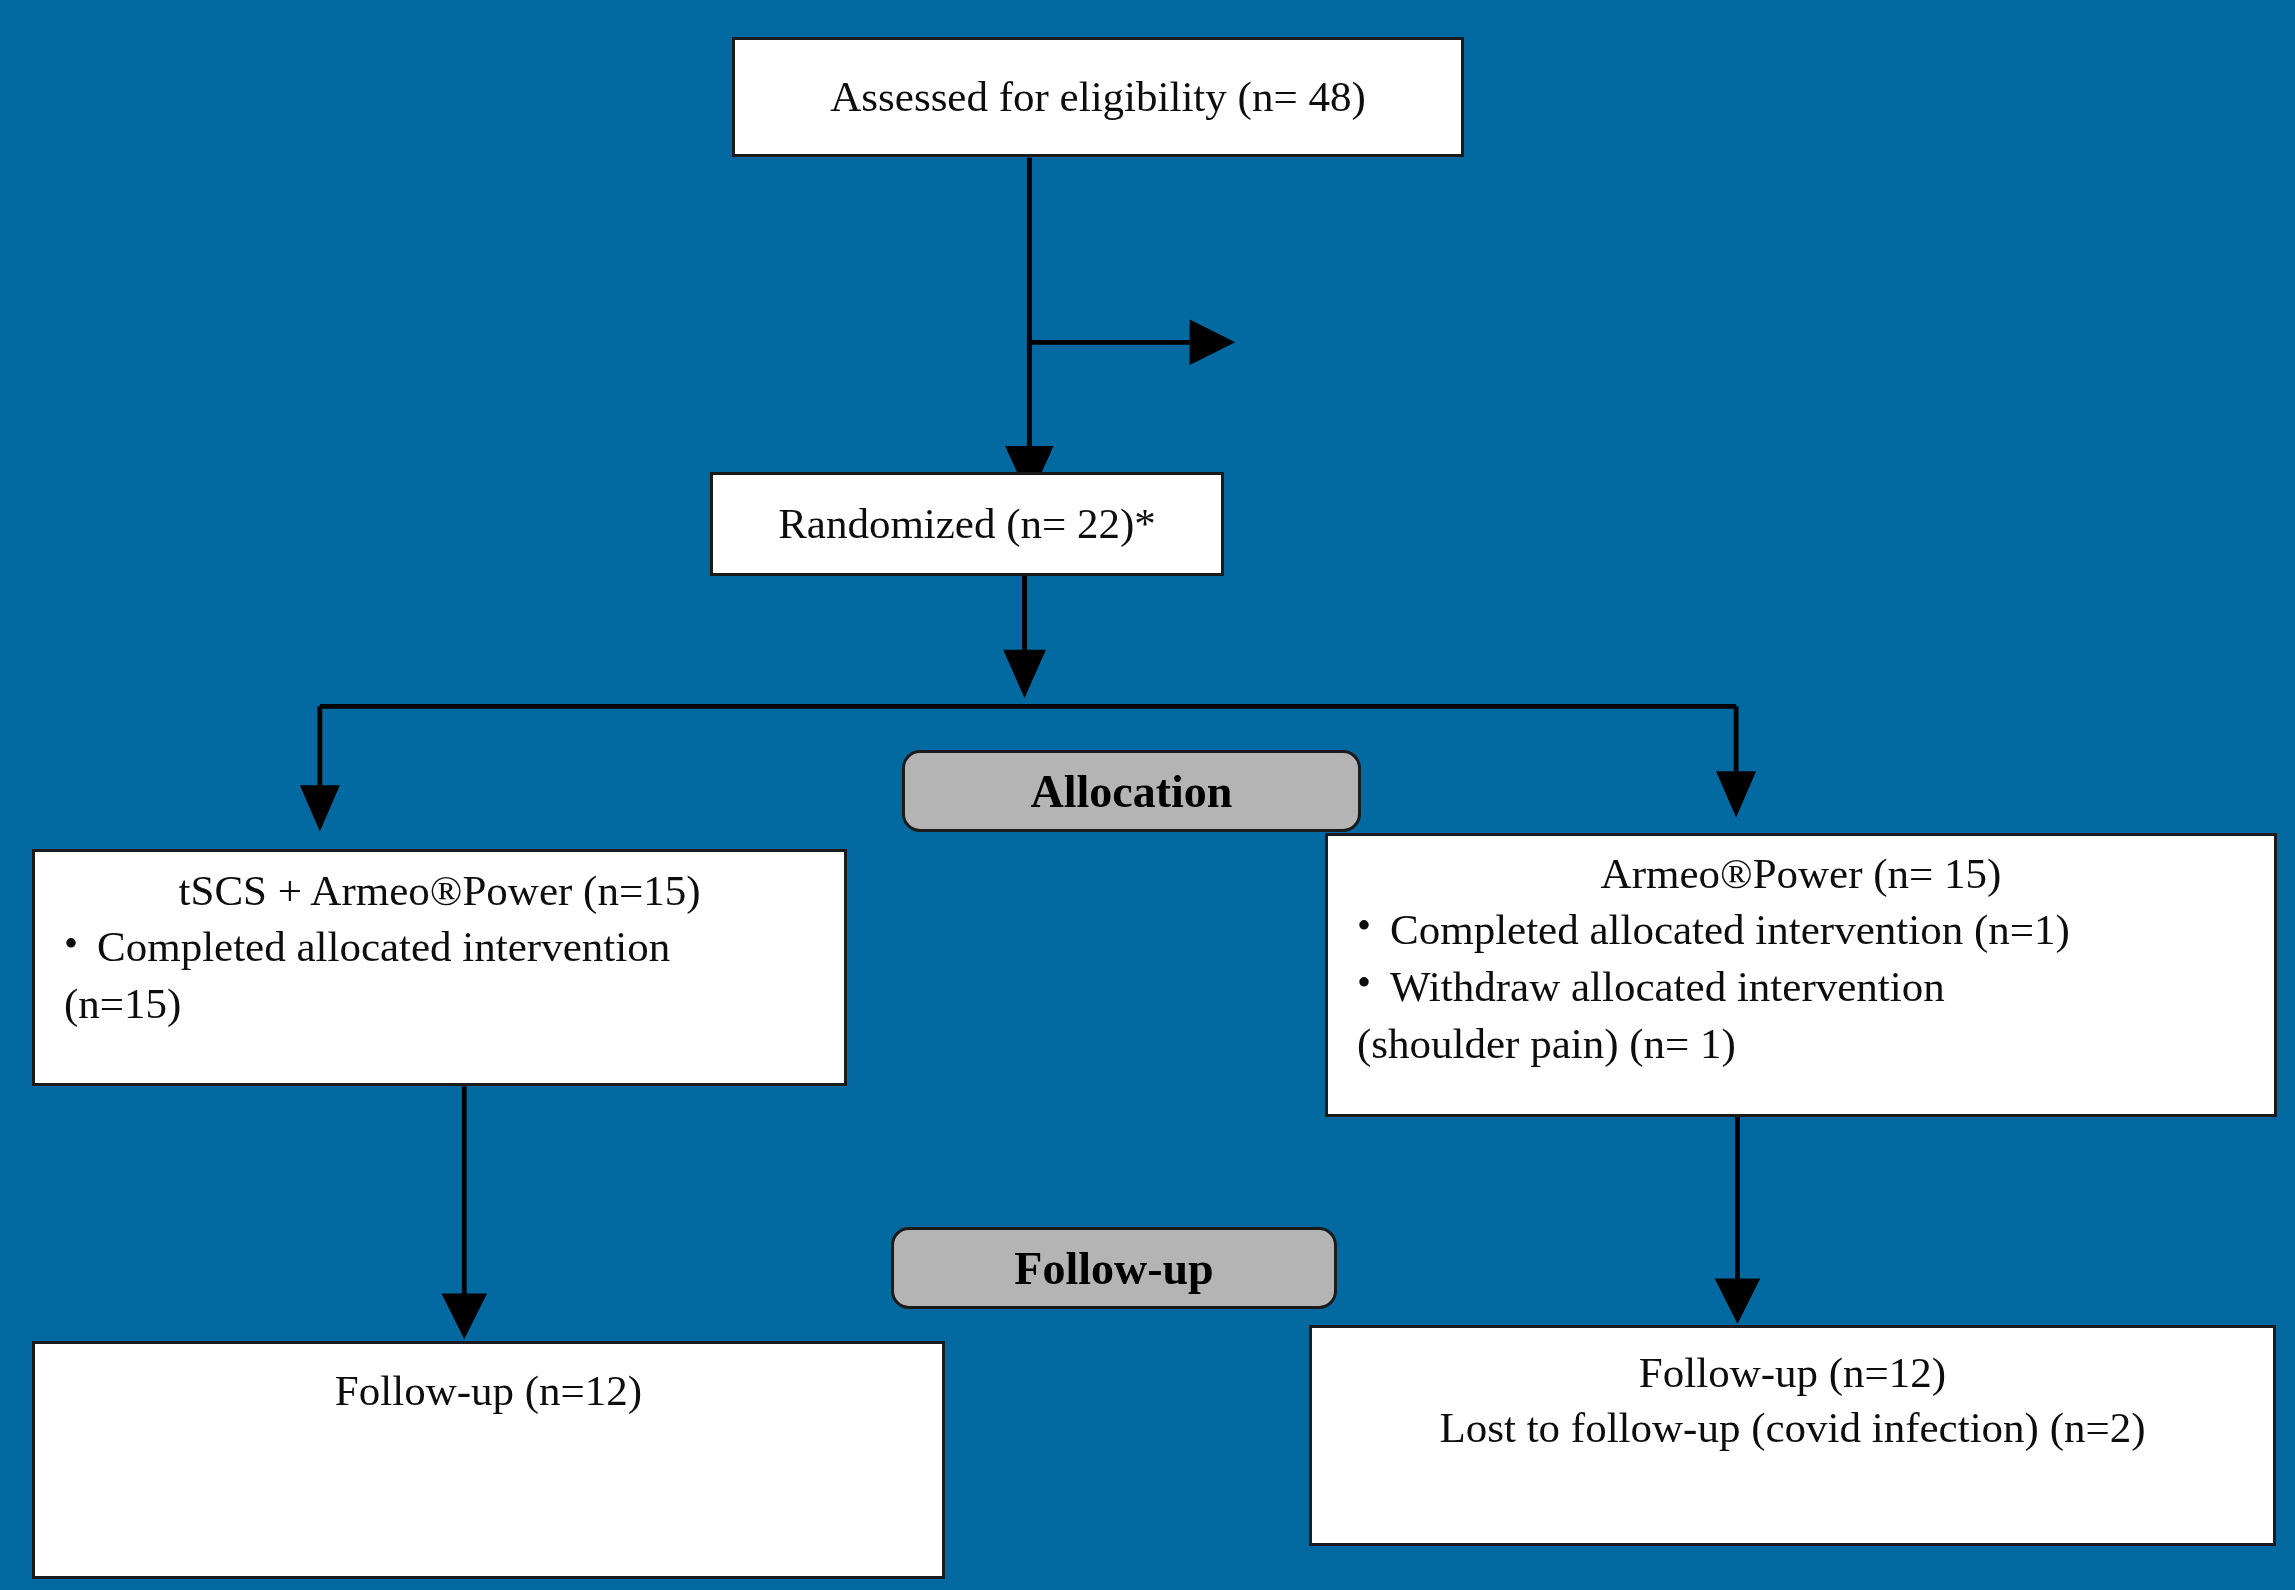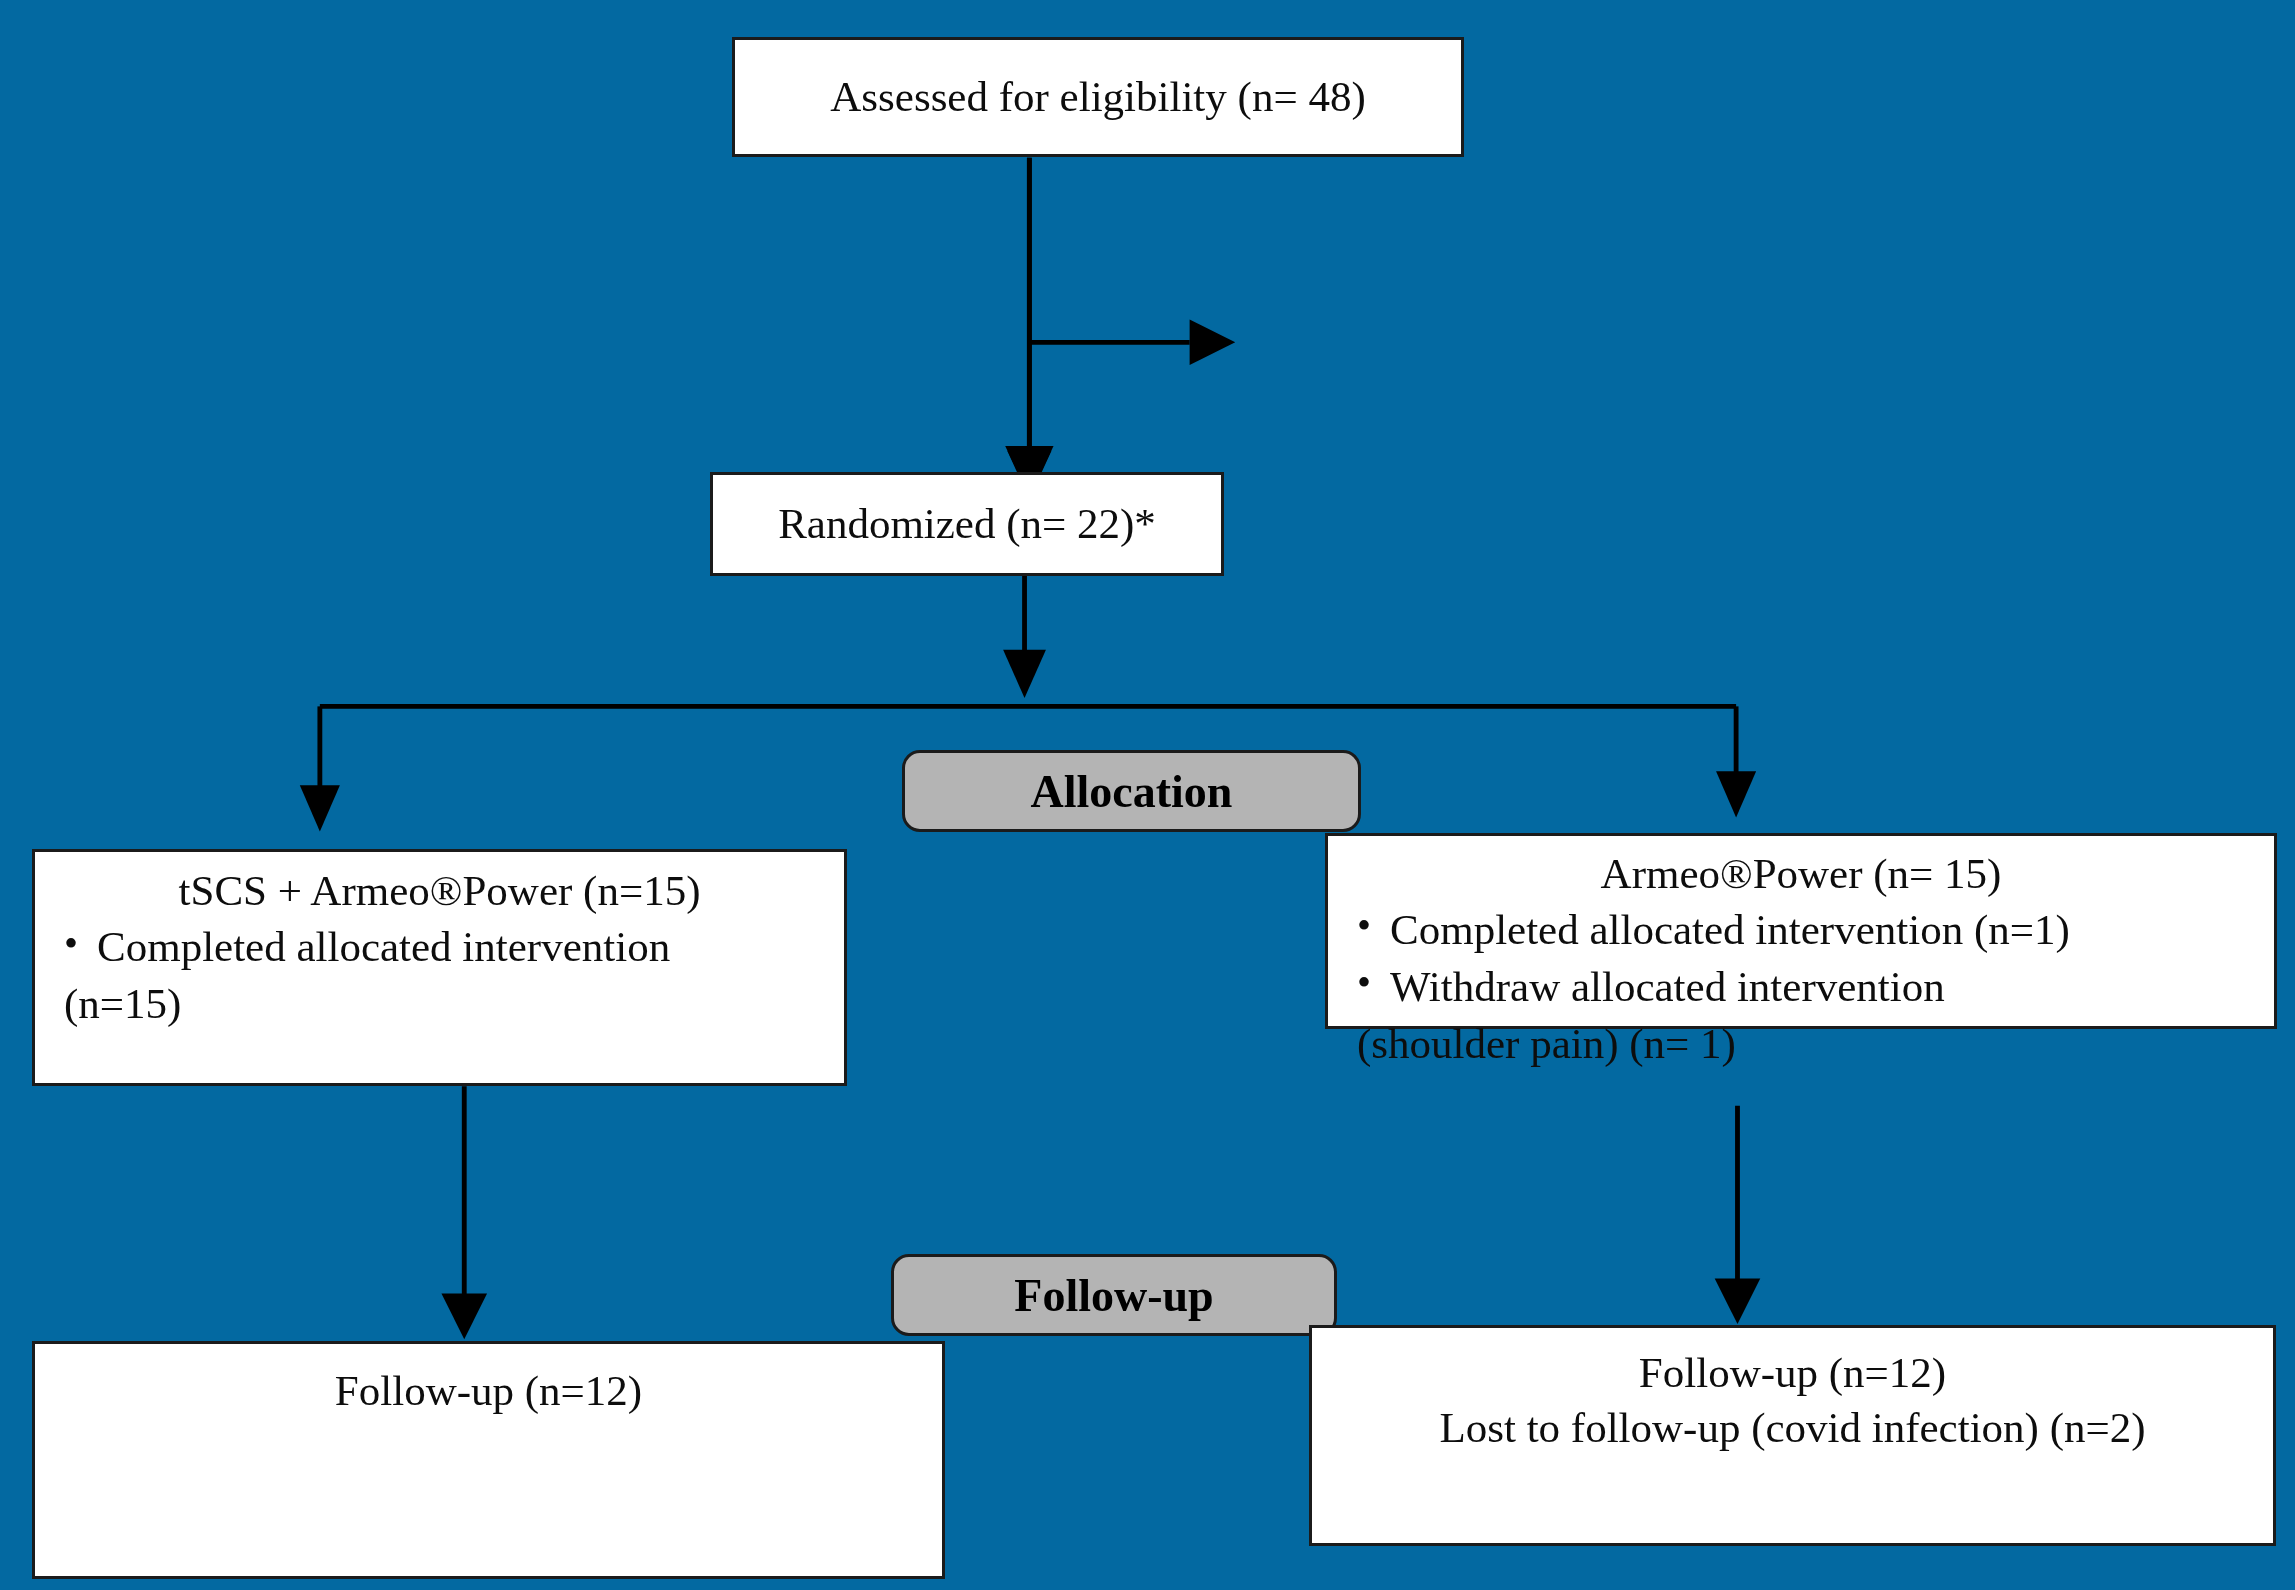--- a/index.html
+++ b/index.html
@@ -71,40 +71,40 @@
   .stack-line {
     text-align: center;
     white-space: nowrap;
   }
 
   
   #node-assessed   { left: 732px; top: 37px;   width: 732px; height: 120px; }
   #node-excluded   { left: 1231px; top: 206px;  width: 1045px; height: 221px; }
   #node-randomized { left: 710px; top: 472px;  width: 514px;  height: 104px; }
   #node-left-alloc { left: 32px;   top: 849px; width: 815px; height: 237px; }
-  #node-right-alloc{ left: 1325px; top: 833px; width: 952px; height: 196px; }
+  #node-right-alloc{ left: 1325px; top: 833px; width: 952px; height: 284px; }
   #node-left-fu    { left: 32px;   top: 1341px; width: 913px; height: 238px; }
   #node-right-fu   { left: 1309px; top: 1325px; width: 967px; height: 221px; }
 
   .banner {
     position: absolute;
     box-sizing: border-box;
     background: #b4b4b4;
     border: 3.5px solid #1b1b1b;
     border-radius: 18px;
     font-weight: bold;
     font-size: 46px;
     color: #000000;
     display: flex;
     align-items: center;
     justify-content: center;
     text-align: center;
   }
   #banner-allocation { left: 902px; top: 750px; width: 459px; height: 82px; }
-  #banner-followup   { left: 891px; top: 1254px; width: 446px; height: 82px; }
+  #banner-followup   { left: 891px; top: 1227px; width: 446px; height: 82px; }
 
   .node-text { display: block; }
 </style>
 </head>
 <body>
 
 <div id="stage">
 
   <svg id="connectors" viewBox="0 0 3322 2302" width="2295" height="1591" xmlns="http://www.w3.org/2000/svg">
     <defs>

